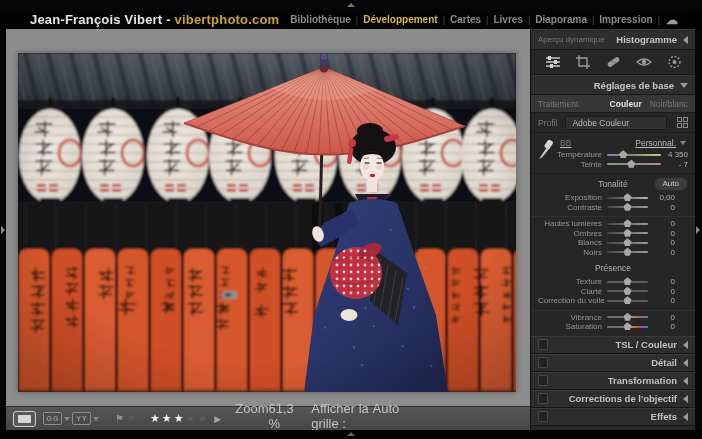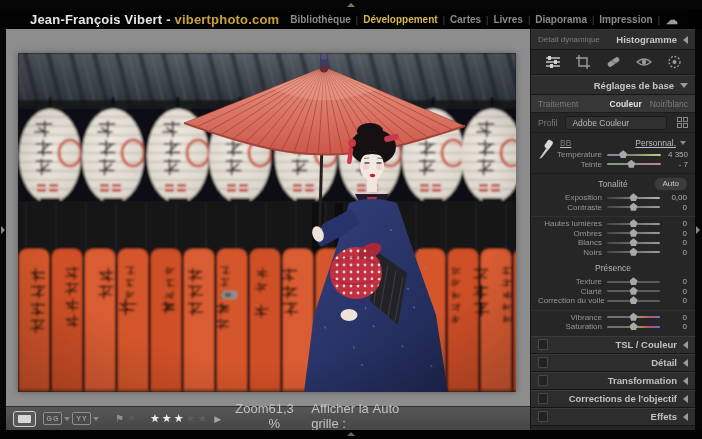--- a/index.html
+++ b/index.html
@@ -86,21 +86,21 @@
   .track.tint{background:linear-gradient(90deg,#7fa56f,#958b86,#c27fb8);}
   .track.expo{background:linear-gradient(90deg,#3f3f3f,#b5b5b5);}
   .track.gray{background:linear-gradient(90deg,#454545,#9a9a9a);}
   .track.flat{background:#5d5d5d;}
   .track.vib{background:linear-gradient(90deg,#6f6f6f 0 40%,#a98f5f 60%,#b4605a 78%,#7f68b4 92%,#5f86b4 100%);}
   .track.sat{background:linear-gradient(90deg,#6f6f6f 0 35%,#b09055 58%,#c05050 78%,#7a5fc0 92%,#508cc0 100%);}
   .shead{display:flex;align-items:center;justify-content:center;position:relative;height:14px;
          font-size:8.5px;color:#b5b5b5;}
   .autobtn{position:absolute;right:7px;top:0;background:#3c3c3c;border:1px solid #2a2a2a;border-radius:7px;
            padding:0 8px;height:12px;line-height:12px;color:#cacaca;font-size:8px;}
-  .sgroup{padding:2px 8px 4px 7px;}
+  .sgroup{padding:2px 20px 4px 7px;}
   .sgroup.sep{border-top:1px solid #313131;}
   .collapsed{height:16px;background:#2d2d2d;border-top:1px solid #3a3a3a;border-bottom:1px solid #161616;
              display:flex;align-items:center;padding:0 7px;font-size:9.5px;font-weight:bold;color:#c2c2c2;}
   .collapsed .sw{width:8px;height:9px;background:#222;border:1px solid #484848;border-radius:1px;flex:none;}
   .collapsed .nm{margin-left:auto;}
   
   #filmstrip{left:0;top:430px;width:702px;height:9px;background:#020202;}
 </style>
 </head>
 <body>
@@ -728,21 +728,21 @@
         </div>
       <div class="tb-track">
           <div class="tb-thumb" id="grid-thumb" style="left: 45%;"></div>
         </div>
     </div>
   </div>
 </div>
 
 <div id="panel" class="abs">
   <div class="phead">
-    <span class="dim" style="font-size:8px">Détail dynamique</span>
+    <span class="dim" style="font-size:8px">Aperçu dynamique</span>
     <span class="title">Histogramme</span>
     <span class="arrow-l"></span>
   </div>
 
   <div id="toolstrip">
     <svg width="16" height="14" viewBox="0 0 16 14">
       <g stroke="#d2d2d2" stroke-width="1.4">
           <line x1="1" y1="3" x2="15" y2="3"></line>
           <line x1="1" y1="7" x2="15" y2="7"></line>
           <line x1="1" y1="11" x2="15" y2="11"></line>

